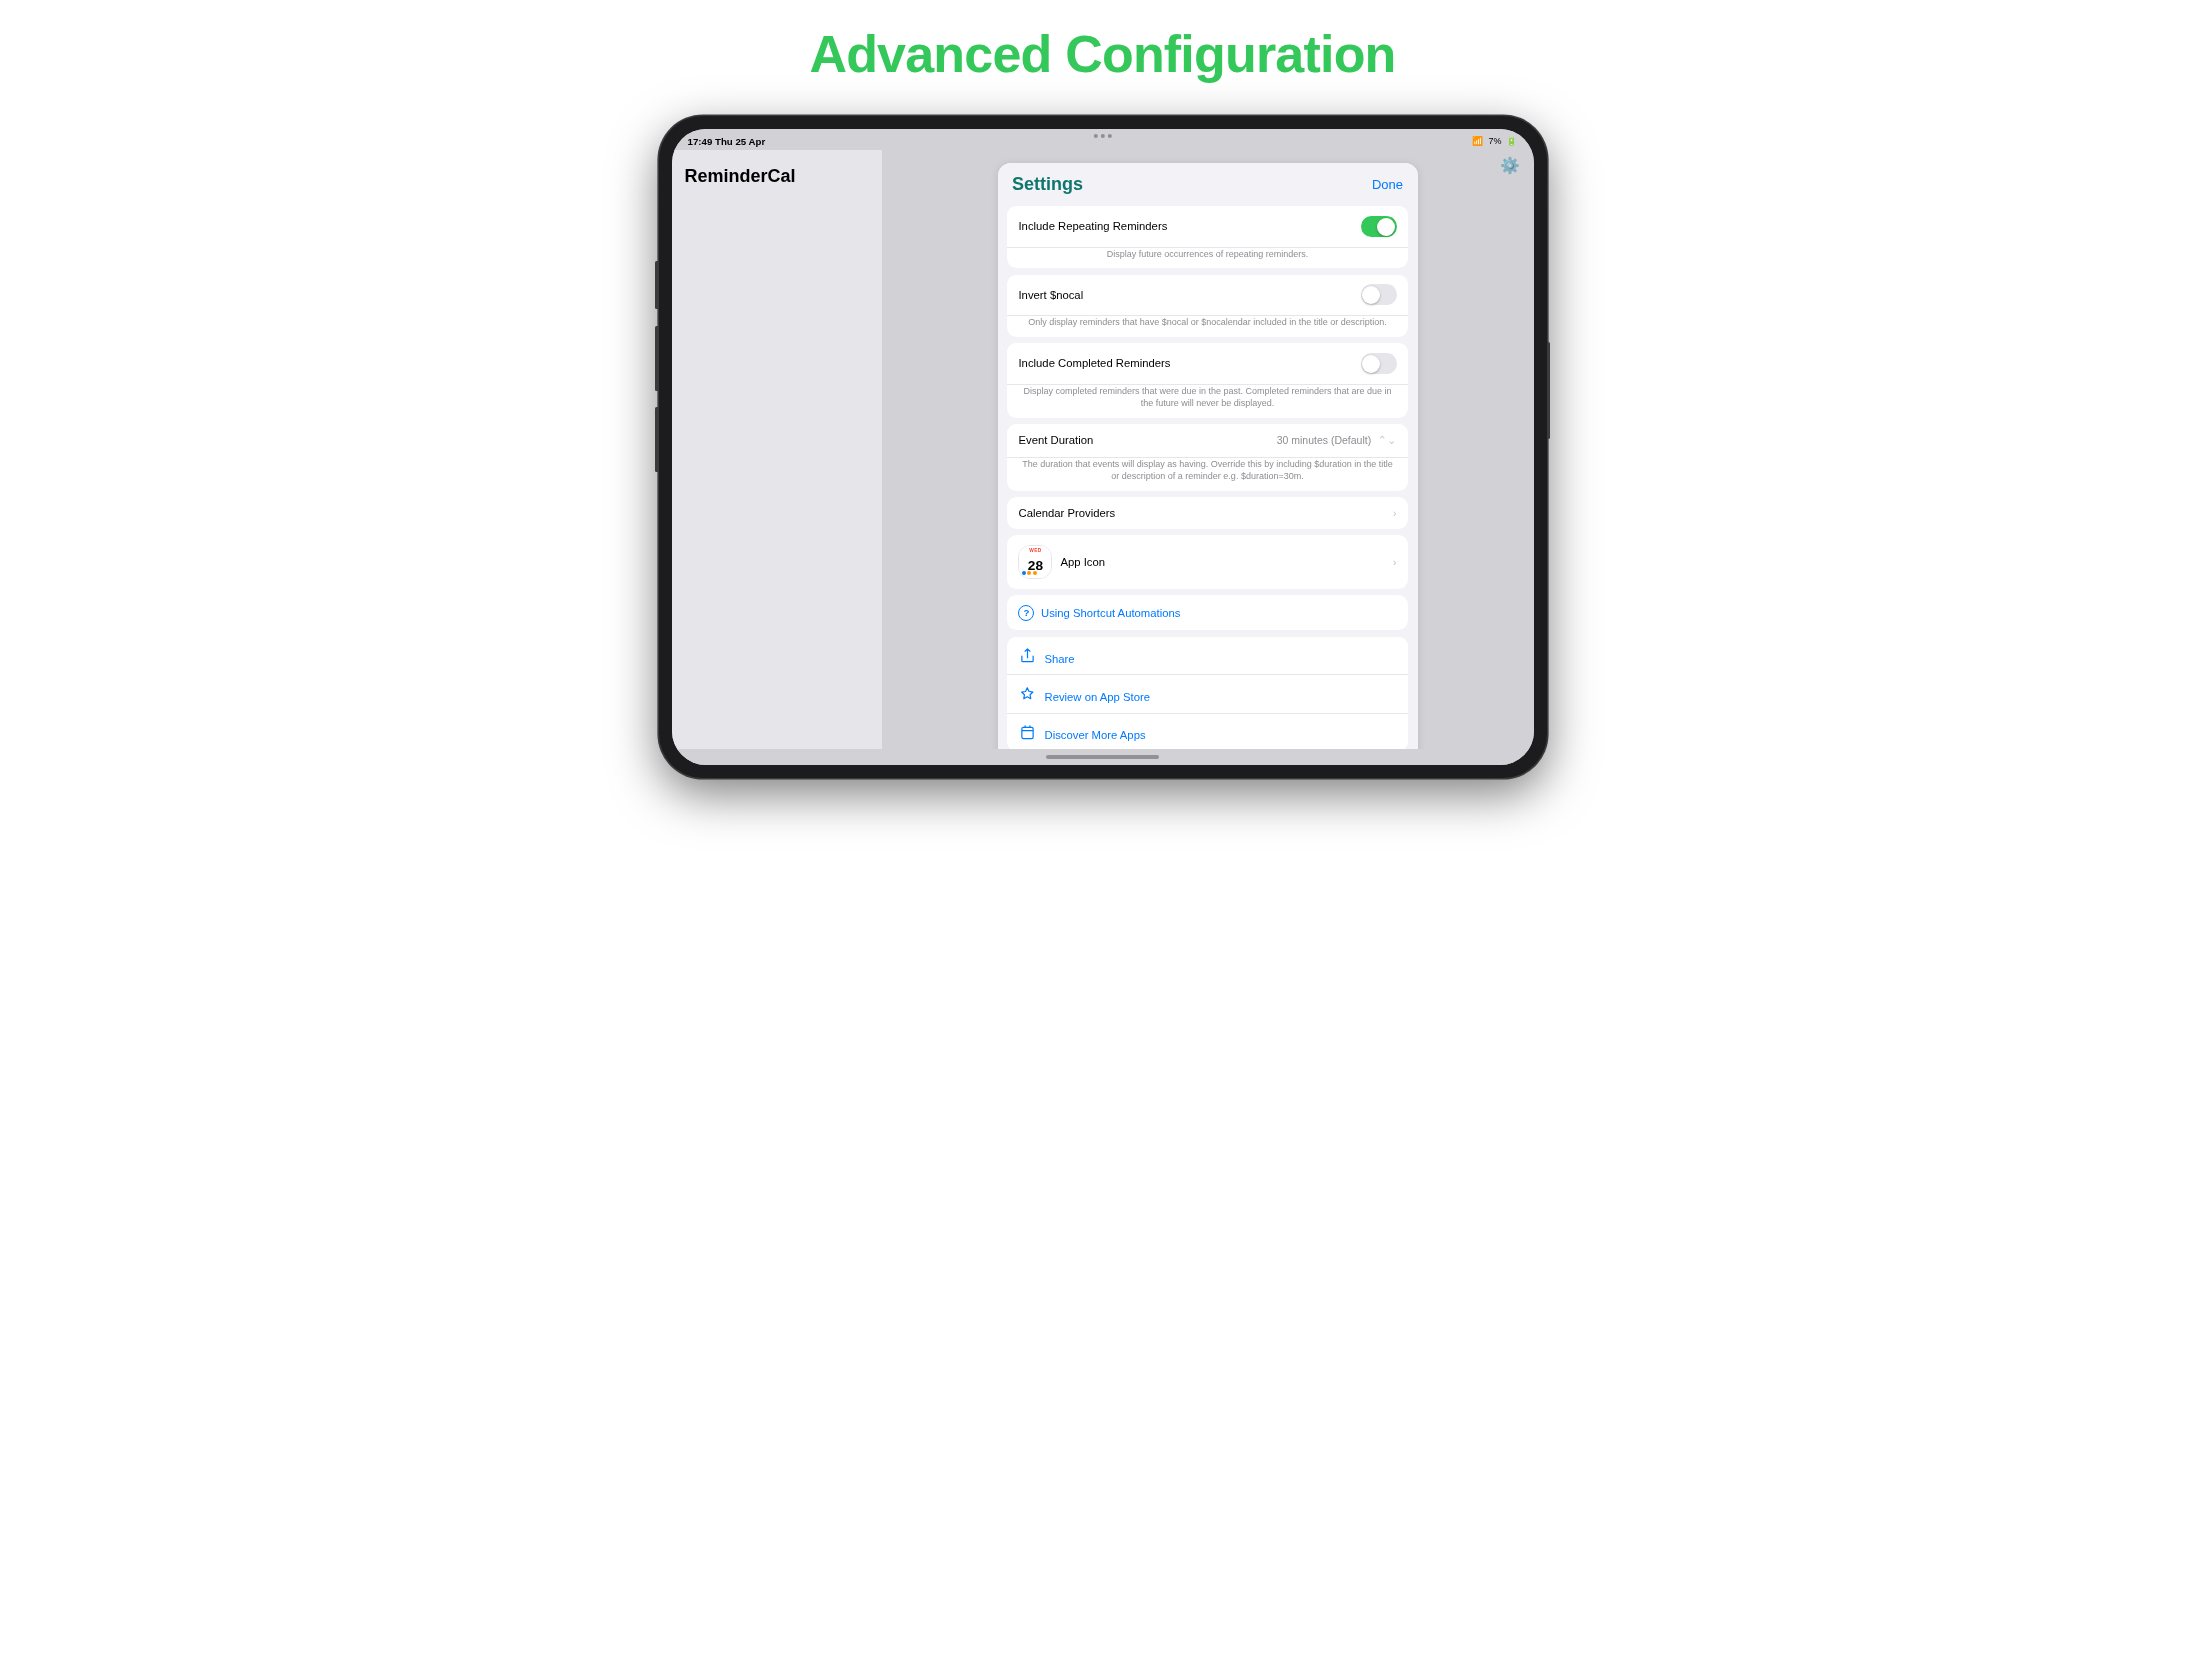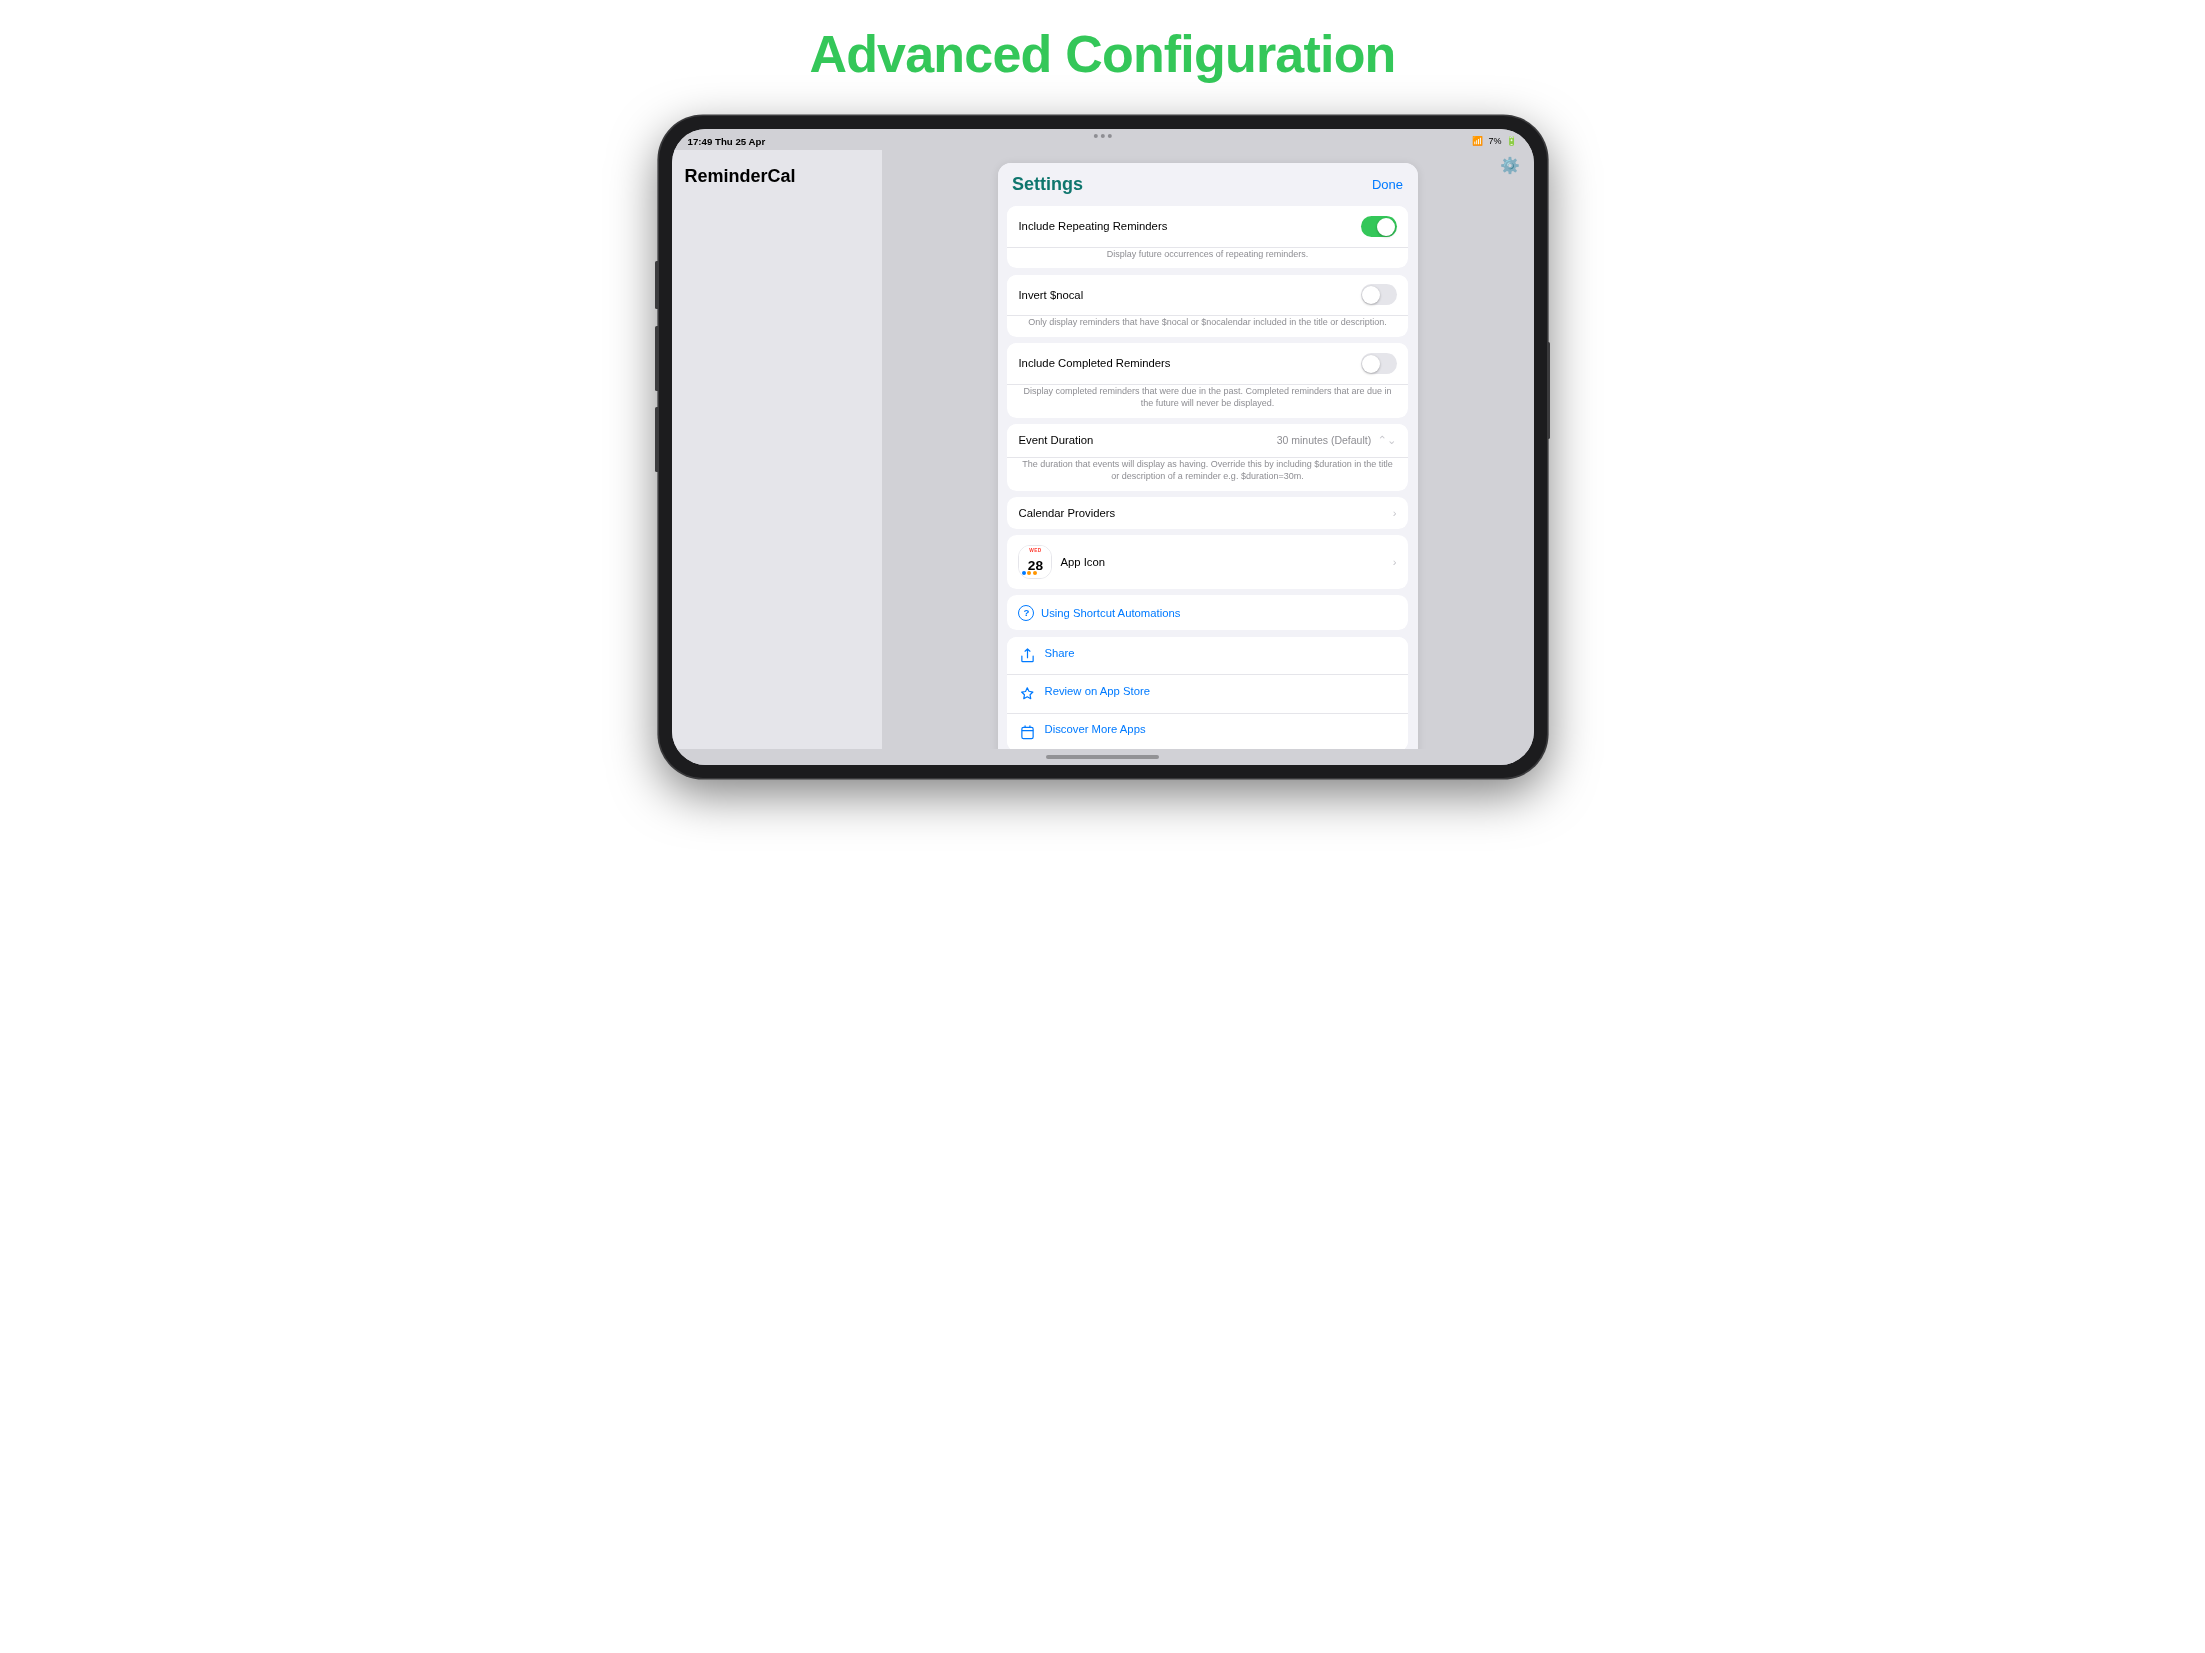--- a/index.html
+++ b/index.html
@@ -270,21 +270,21 @@
       align-items: center;
       justify-content: center;
       overflow: hidden;
       flex-shrink: 0;
       position: relative;
     }
 
     
     .blue-action-row {
       display: flex;
-      align-items: flex-start;
+      align-items: flex-end;
       gap: 8px;
       padding: 9.7px 11.3px;
       border-bottom: 0.8px solid #e5e5ea;
       background: #fff;
       cursor: pointer;
     }
 
     .blue-action-row:last-child {
       border-bottom: none;
     }

